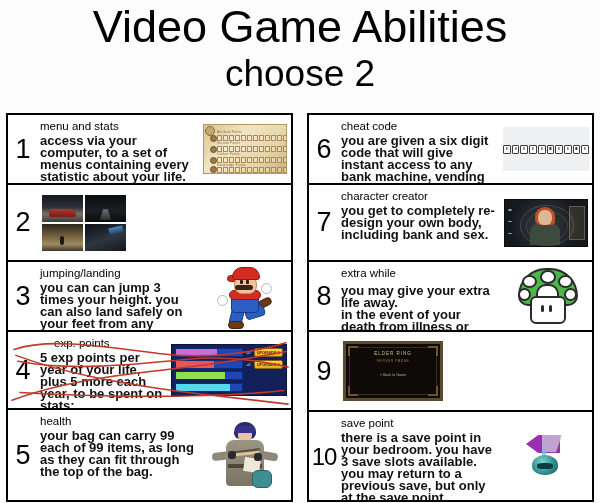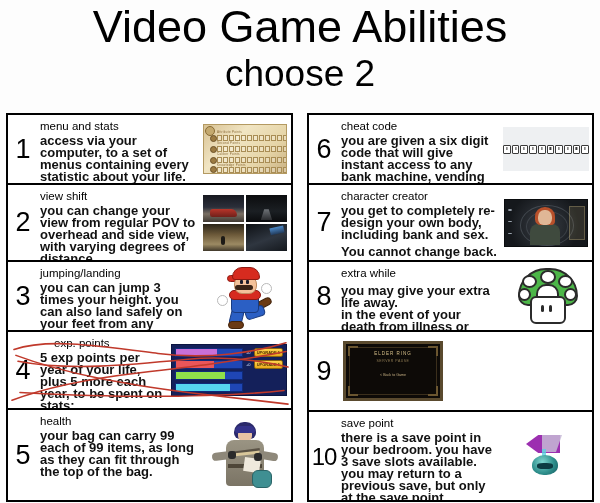--- a/index.html
+++ b/index.html
@@ -492,24 +492,20 @@
                 <div class="parch-cell"></div>
                 <div class="parch-cell"></div>
             </div>
             <div class="parch-icon" style="left:6px;top:41px;"></div>
           </div>
         </div>
       </div>
 
       <div class="row h2">
         <div class="row-num">2</div>
-        <div class="row-text">
-          <div class="row-title">view shift</div>
-          <div class="row-desc">you can change your view from regular POV to overhead and side view, with varying degrees of distance.</div>
-        </div>
         <div class="row-art">
           <div class="art-grid">
             <div class="shot shot-a"></div>
             <div class="shot shot-b"></div>
             <div class="shot shot-c"></div>
             <div class="shot shot-d"></div>
           </div>
         </div>
       </div>
 
@@ -643,21 +639,20 @@
             <div class="key"></div>
           </div>
         </div>
       </div>
 
       <div class="row h7">
         <div class="row-num">7</div>
         <div class="row-text">
           <div class="row-title">character creator</div>
           <div class="row-desc">you get to completely re-design your own body, including bank and sex.</div>
-          <div class="row-desc second">You cannot change back.</div>
         </div>
         <div class="row-art">
           <div class="art-charcreate">
             <div class="cc-ring"></div>
             <div class="cc-ring2"></div>
             <div class="cc-torso"></div>
             <div class="cc-hair"></div>
             <div class="cc-head"></div>
             <div class="cc-panel"></div>
             <div class="cc-dot" style="top:20%;"></div>

